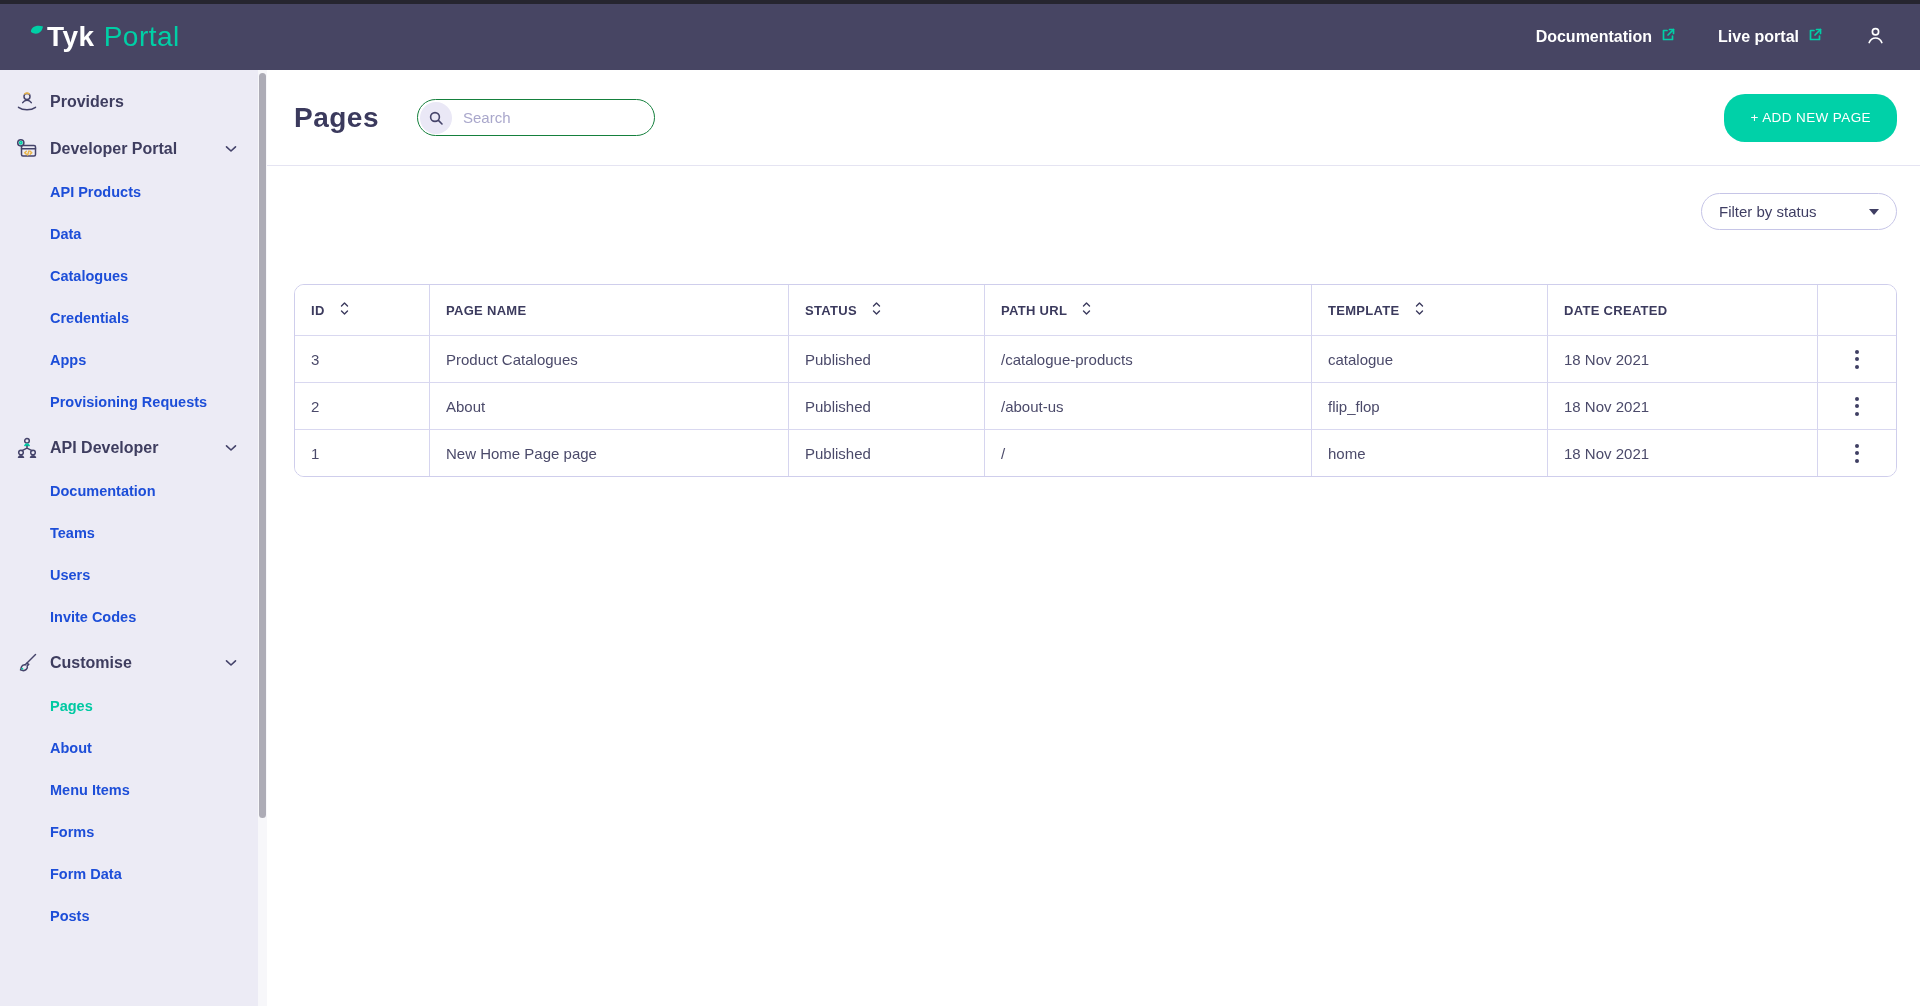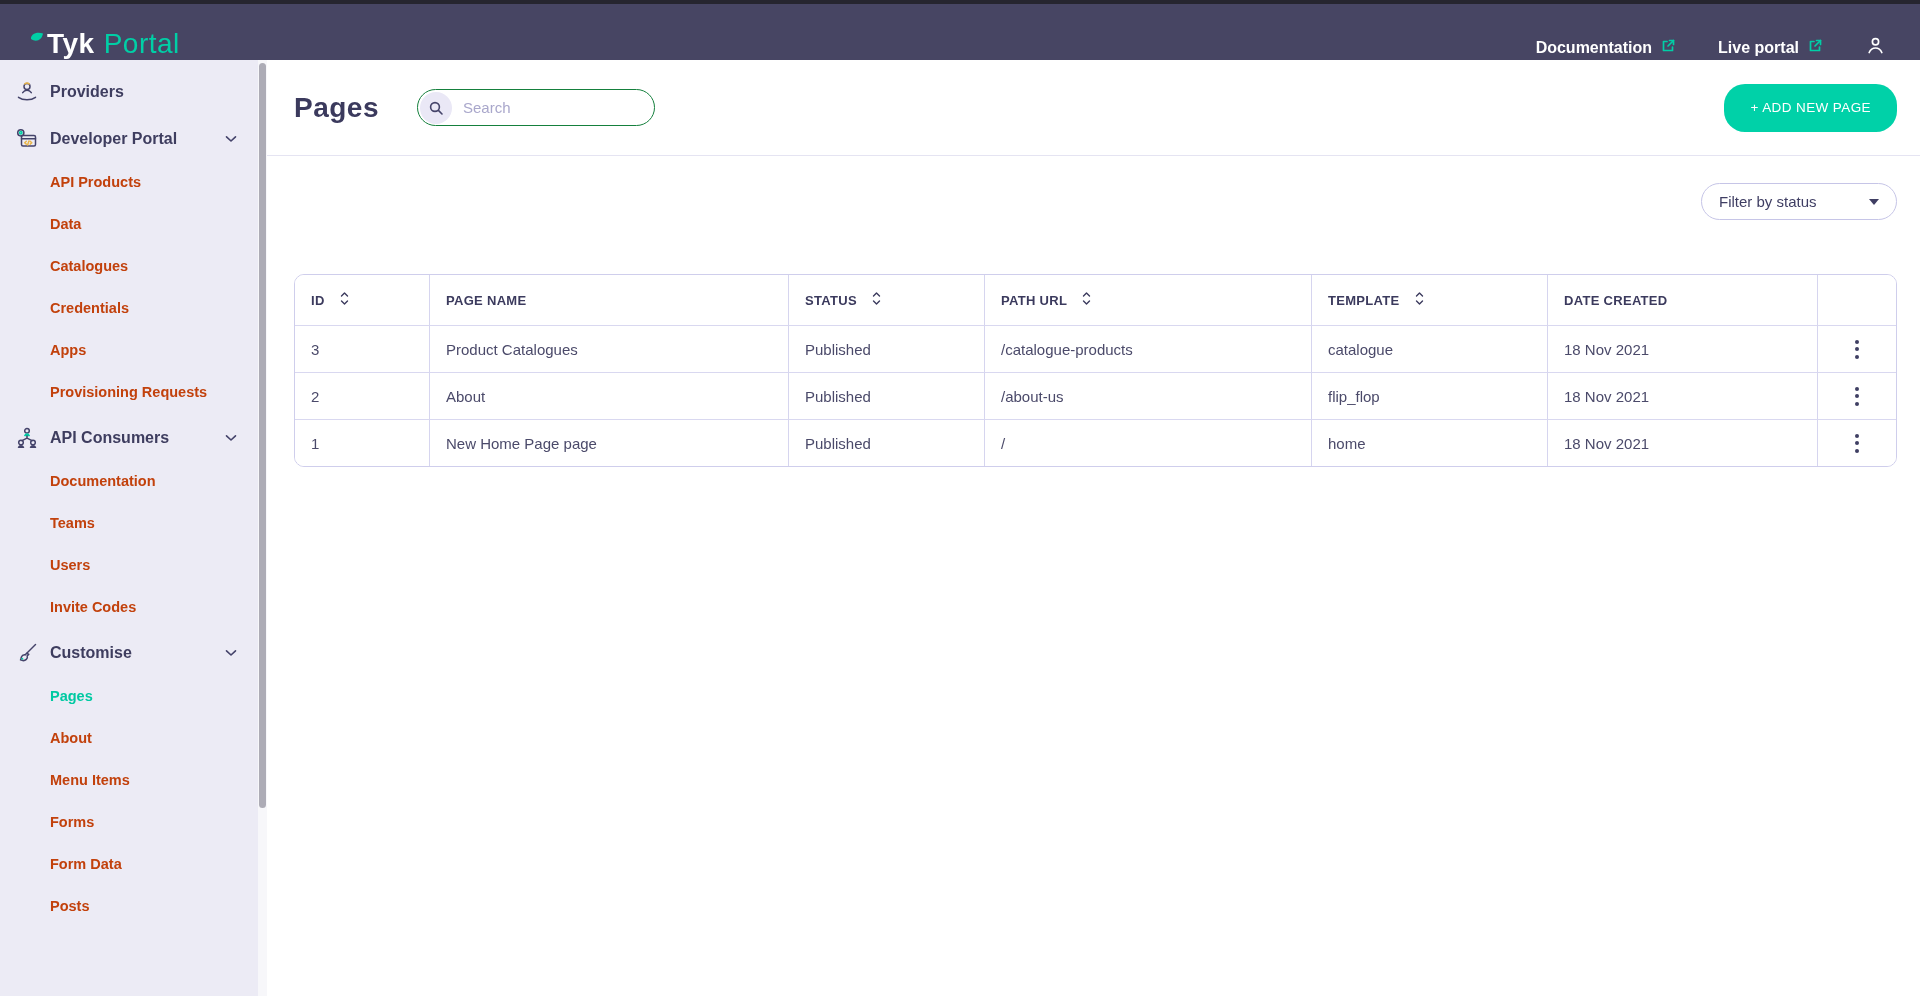--- a/index.html
+++ b/index.html
@@ -1,21 +1,21 @@
 <!DOCTYPE html>
 <html><head>
 <meta charset="utf-8">
 <style>
   * { margin:0; padding:0; box-sizing:border-box; }
   html,body { width:1920px; height:1006px; overflow:hidden; background:#fff;
     font-family:"Liberation Sans", sans-serif; }
 
   
   .topstrip { height:4px; background:#26252F; }
-  .topbar { height:56px; background:#474563; display:flex; align-items:flex-end;
+  .topbar { height:66px; background:#474563; display:flex; align-items:center;
     padding:0 34px 0 30px;gap:44px; }
   .logo { display:flex; align-items:center; }
   .logo-leaf { margin-right:3px; margin-top:-10px; }
   .logo-brand { color:#fff; font-size:28px; font-weight:800; letter-spacing:.5px; }
   .logo-product { color:#00CFA6; font-size:28px; font-weight:400; margin-left:9px; letter-spacing:.5px; }
   .topbar-right { margin-left:auto; display:flex; align-items:center; gap:42px; }
   .top-link { display:flex; align-items:center; gap:8px; color:#fff; font-size:16px;
     font-weight:600; cursor:pointer; }
   .user-btn { display:flex; align-items:center; cursor:pointer; }
 
@@ -25,21 +25,21 @@
   
   .sidebar { width:267px; flex-shrink:0; background:#ECEBF5; position:relative; padding-top:10px; }
   .nav-group { height:44px; display:flex; align-items:center; padding:0 26px 0 14px;
     position:relative; cursor:pointer; margin-top:3px; }
   .nav-group:first-child { margin-top:0; }
   .nav-icon { width:26px; height:26px; margin-right:10px; display:flex; align-items:center;
     justify-content:center; flex-shrink:0; }
   .nav-group .nav-label { font-size:16px; font-weight:700; color:#3E3D5F; }
   .chev { position:absolute; right:30px; top:50%; transform:translateY(-50%); display:flex; }
   .nav-sub { height:42px; display:flex; align-items:center; padding-left:50px; cursor:pointer; }
-  .nav-sub .nav-label { font-size:14.5px; font-weight:600; color:#c2410c; }
+  .nav-sub .nav-label { font-size:14.5px; font-weight:600; color:#1d4ed8; }
   .nav-sub.active .nav-label { color:#00C9A2; }
   .scrollbar-track { position:absolute; top:0; right:0; width:9px; height:100%; background:#F7F7FA; }
   .scrollbar-thumb { position:absolute; top:3px; left:1px; width:7px; height:745px;
     background:#ADACB6; border-radius:4px; }
 
   
   .main { flex:1; display:flex; flex-direction:column; background:#fff; }
   .page-header { height:96px; display:flex; align-items:center; padding:0 25px 0 27px;
     border-bottom:1px solid #E5E4F2; }
   .page-title { font-size:28px; font-weight:800; color:#3B3A5D; letter-spacing:.5px; }
@@ -180,21 +180,21 @@
       <span class="nav-icon">
         <svg width="26" height="26" viewBox="0 0 26 26" fill="none" stroke="#44436A" stroke-width="1.5" stroke-linecap="round" stroke-linejoin="round">
             <circle cx="13" cy="5.8" r="2.3"></circle>
             <path d="M10.8 10.6c.5-1 1.3-1.5 2.2-1.5s1.7.5 2.2 1.5z" stroke="#00CFA6"></path>
             <path d="M13 11v2.2M13 13.2l-5 2.5M13 13.2l5 2.5"></path>
             <circle cx="7" cy="17.5" r="2.3"></circle>
             <circle cx="19" cy="17.5" r="2.3"></circle>
             <path d="M4.5 22.3c.5-1 1.4-1.6 2.5-1.6s2 .6 2.5 1.6zM16.5 22.3c.5-1 1.4-1.6 2.5-1.6s2 .6 2.5 1.6z"></path>
           </svg>
       </span>
-      <span class="nav-label">API Consumers</span>
+      <span class="nav-label">API Developer</span>
       <span class="chev">
         <svg width="12" height="8" viewBox="0 0 12 8" fill="none" stroke="#44436A" stroke-width="1.6" stroke-linecap="round" stroke-linejoin="round">
             <path d="M1.5 1.8L6 6l4.5-4.2"></path>
           </svg>
       </span>
     </div>
 
     <div class="nav-sub">
         <span class="nav-label">Documentation</span>
       </div>

